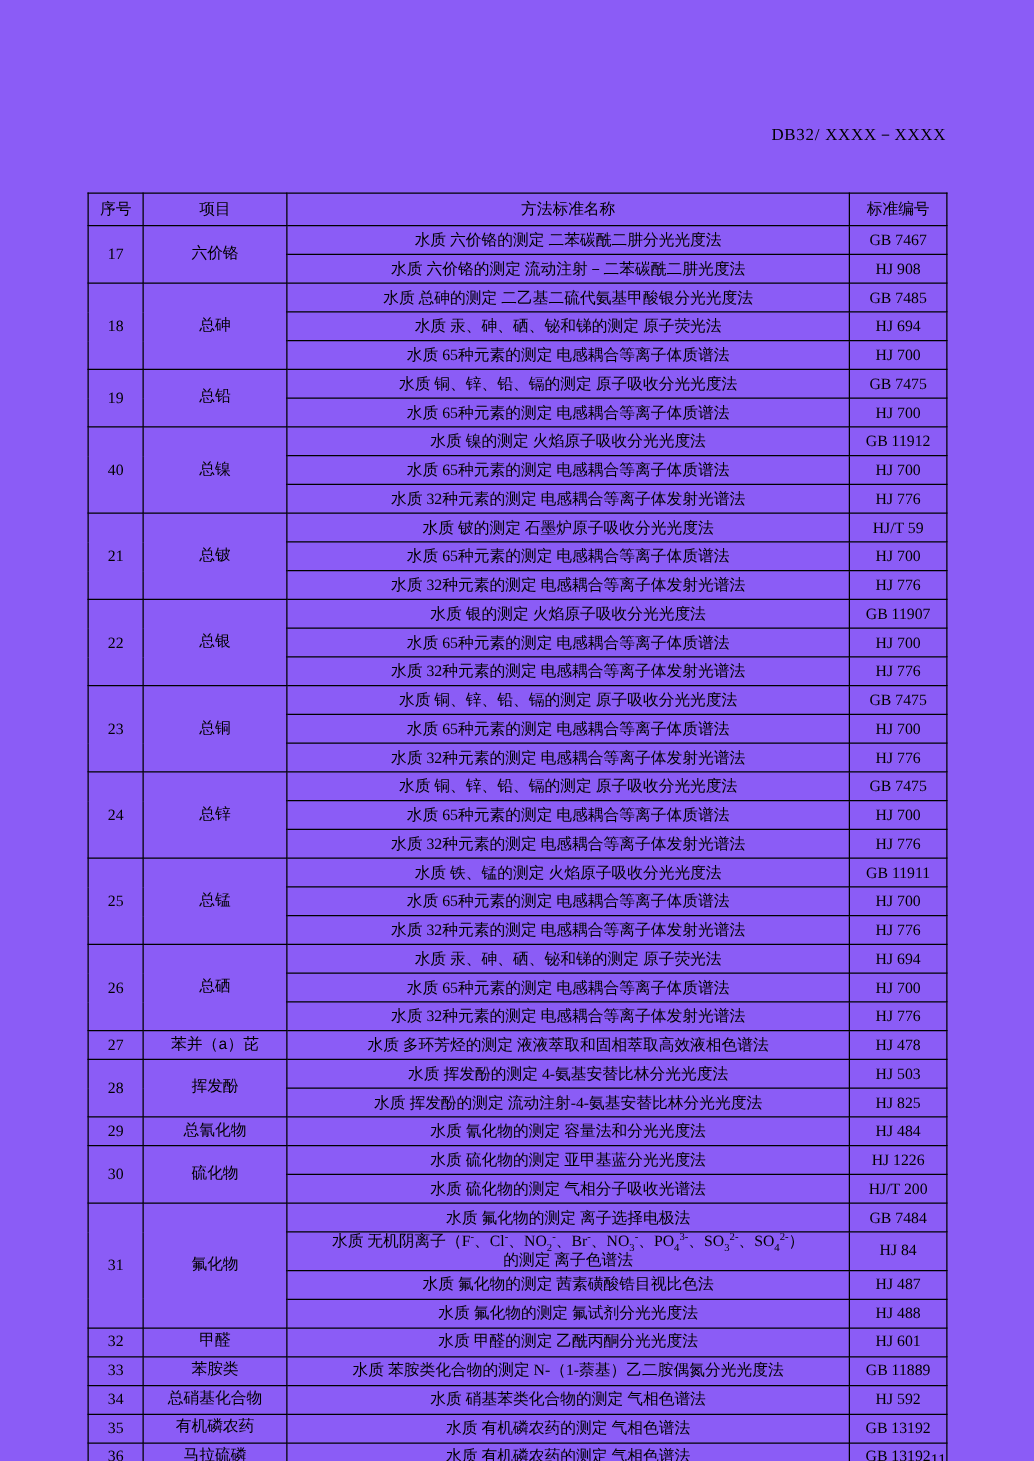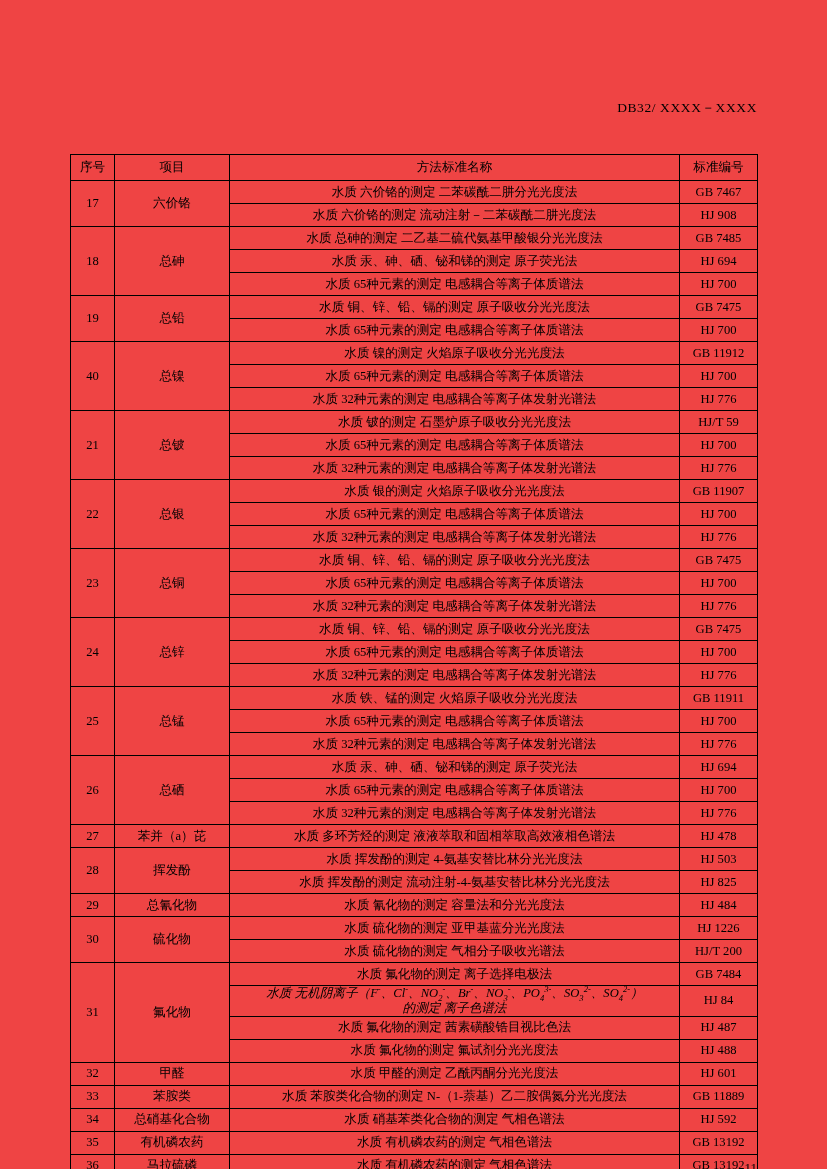--- a/index.html
+++ b/index.html
@@ -9,21 +9,21 @@
   }
   body {
     font-family: "Liberation Serif", "DejaVu Serif", serif;
     color: #000000;
   }
   .page {
     position: relative;
     width: 827px;
     height: 1169px;
     margin: 0 auto;
-    background: #ef4444;
+    background: #8b5cf6;
     box-sizing: border-box;
     overflow: hidden;
   }
   .std-code {
     position: absolute;
     top: 99px;
     right: 70px;
     font-size: 13.5px;
     letter-spacing: 0.6px;
     white-space: nowrap;
@@ -64,33 +64,33 @@
   table.methods td {
     height: 22px;
   }
   col.c-no    { width: 44px; }
   col.c-item  { width: 115px; }
   col.c-name  { width: 450px; }
   col.c-code  { width: 78px; }
 
   .cell-no, .cell-item {
     font-size: 12.8px;
+    font-family: Liberation Mono, monospace;
   }
   .cell-no { font-family: Liberation Serif, serif; }
   .cell-code {
     font-size: 12.4px;
     white-space: nowrap;
   }
   .cell-name {
     padding: 1px 4px;
   }
   .two-line {
     line-height: 1.22;
     padding: 2px 6px;
-    font-style: italic;
   }
   .formula sub, .formula sup {
     font-size: 68%;
     line-height: 0;
   }
   .page-number {
     position: absolute;
     top: 1160px;
     right: 70px;
     font-size: 13px;

